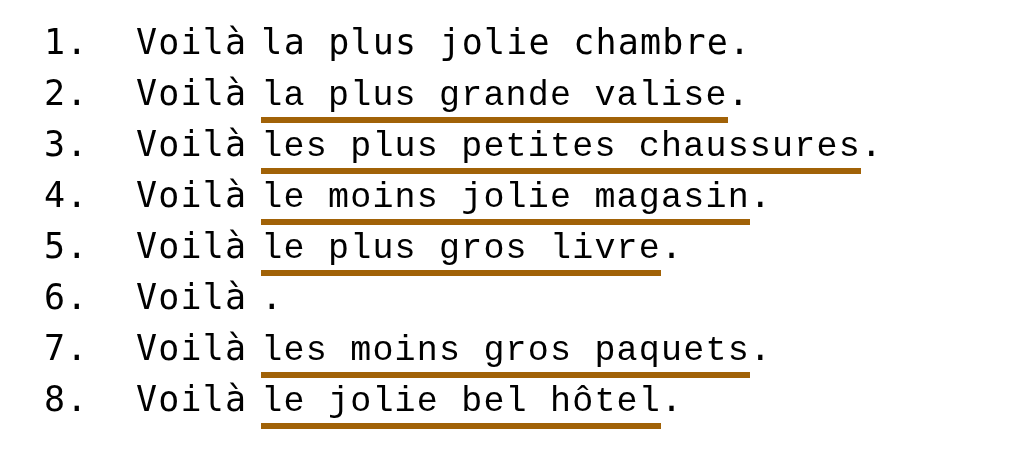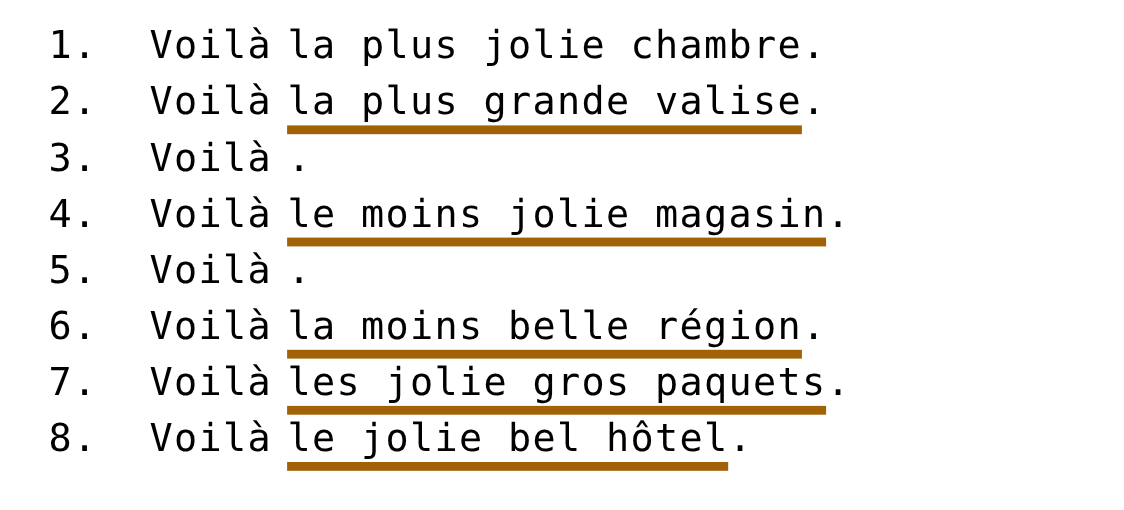--- a/index.html
+++ b/index.html
@@ -44,22 +44,23 @@
   }
   .stem {
     flex: 0 0 auto;
     padding-right: 14px;
   }
   .answer {
     flex: 0 0 auto;
     position: relative;
   }
   .answer.underlined {
-    border-bottom: 8px solid #a16207;
+    border-bottom: 6px solid #a16207;
     padding-bottom: 1px;
+    font-family: Liberation Mono, monospace;
   }
   .period {
     flex: 0 0 auto;
   }
 </style>
 </head>
 <body>
 
 <div id="worksheet">
   <div class="lines">
@@ -74,47 +75,48 @@
     <div class="line">
       <span class="num">2.</span>
       <span class="stem">Voilà</span>
       <span class="answer underlined">la plus grande valise</span>
       <span class="period">.</span>
     </div>
 
     <div class="line">
       <span class="num">3.</span>
       <span class="stem">Voilà</span>
+      <span class="answer underlined">les plus petites chaussures</span>
       <span class="period">.</span>
     </div>
 
     <div class="line">
       <span class="num">4.</span>
       <span class="stem">Voilà</span>
       <span class="answer underlined">le moins jolie magasin</span>
       <span class="period">.</span>
     </div>
 
     <div class="line">
       <span class="num">5.</span>
       <span class="stem">Voilà</span>
+      <span class="answer underlined">le plus gros livre</span>
       <span class="period">.</span>
     </div>
 
     <div class="line">
       <span class="num">6.</span>
       <span class="stem">Voilà</span>
-      <span class="answer underlined">la moins belle région</span>
       <span class="period">.</span>
     </div>
 
     <div class="line">
       <span class="num">7.</span>
       <span class="stem">Voilà</span>
-      <span class="answer underlined">les jolie gros paquets</span>
+      <span class="answer underlined">les moins gros paquets</span>
       <span class="period">.</span>
     </div>
 
     <div class="line">
       <span class="num">8.</span>
       <span class="stem">Voilà</span>
       <span class="answer underlined">le jolie bel hôtel</span>
       <span class="period">.</span>
     </div>
 

